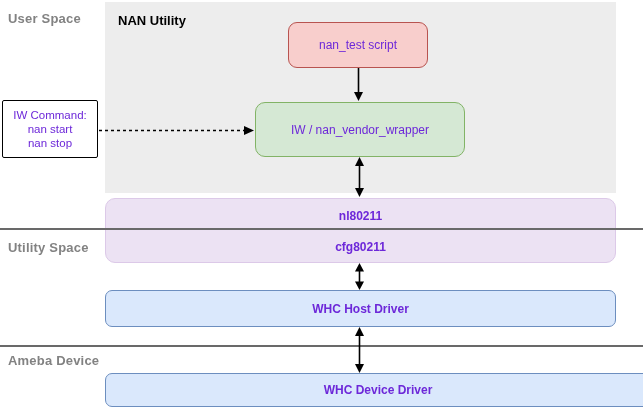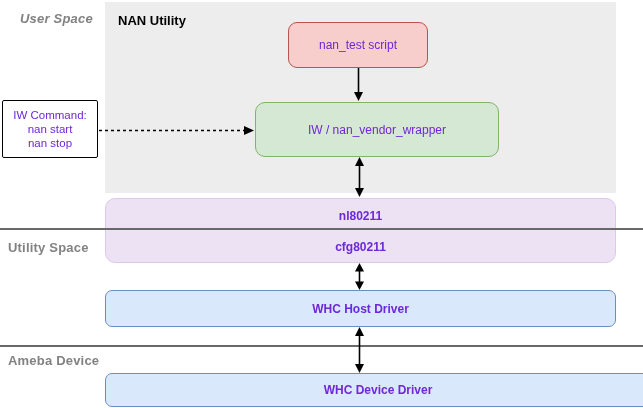--- a/index.html
+++ b/index.html
@@ -39,21 +39,21 @@
     color: #6d28d9;
     box-sizing: border-box;
   }
   .node-red {
     left: 288px; top: 22px; width: 140px; height: 46px;
     background: #f8cecc;
     border: 1px solid #b85450;
     border-radius: 9px;
   }
   .node-green {
-    left: 255px; top: 102px; width: 244px; height: 55px;
+    left: 255px; top: 102px; width: 210px; height: 55px;
     background: #d5e8d4;
     border: 1px solid #82b366;
     border-radius: 10px;
   }
   .callout {
     left: 2px; top: 100px; width: 96px; height: 58px;
     background: #ffffff;
     border: 1px solid #000000;
     border-radius: 2px;
     flex-direction: column;
@@ -96,21 +96,21 @@
 
   .arrow-svg { position: absolute; z-index: 3; }
 </style>
 </head>
 <body>
 
 <div class="canvas">
 
   <div class="abs userspace-bg"></div>
 
-  <div class="abs region-label" style="left:20px; top:11px;font-style:italic;">User Space</div>
+  <div class="abs region-label" style="left:8px; top:11px;">User Space</div>
   <div class="abs region-label" style="left:8px; top:240px;">Utility Space</div>
   <div class="abs region-label" style="left:8px; top:353px;">Ameba Device</div>
 
   <div class="abs diagram-title" style="left:118px; top:13px;">NAN Utility</div>
 
   <div class="abs node node-red">
     <span>nan_test script</span>
   </div>
 
   <svg class="arrow-svg" style="left:352px; top:68px;" width="13" height="34">

